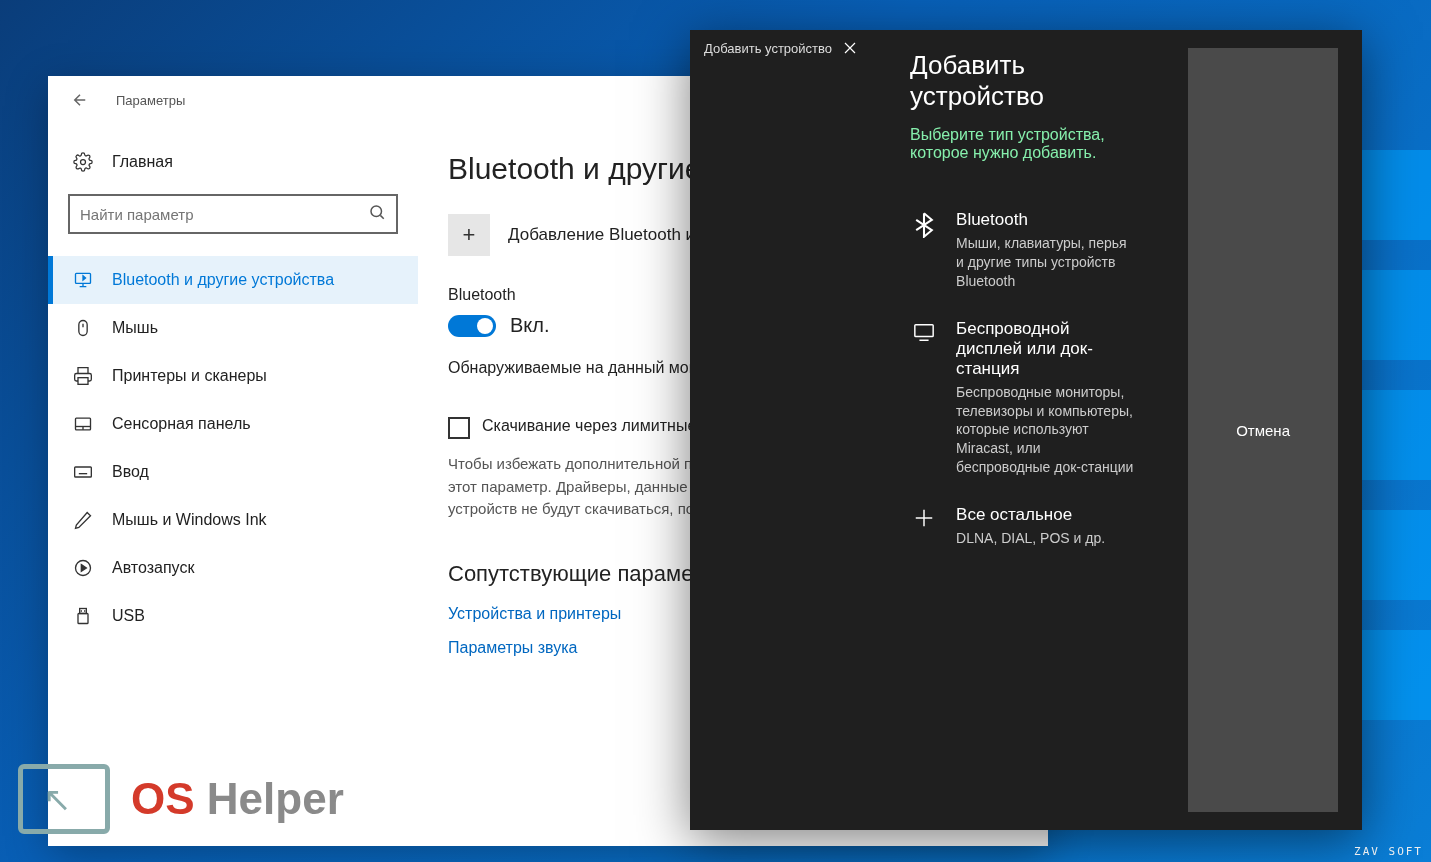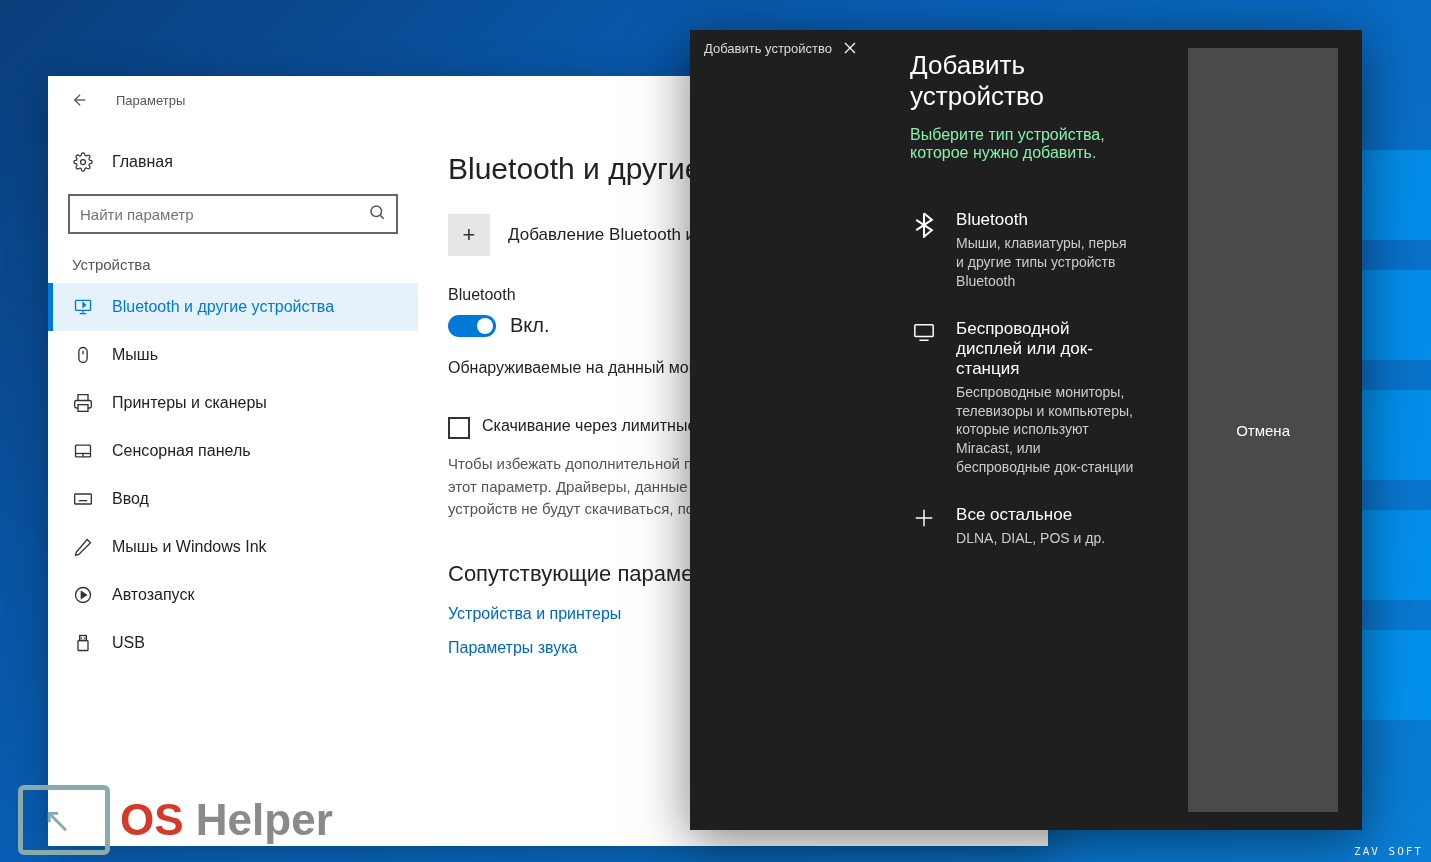--- a/index.html
+++ b/index.html
@@ -232,24 +232,24 @@
   color: #fff;
   border: none;
   padding: 10px 48px;
   font-size: 15px;
   cursor: pointer;
 }
 
 .watermark-logo {
   position: absolute;
   left: 18px;
-  bottom: 7px;
-  display: flex;
-  align-items: center;
-  gap: 10px;
+  bottom: 28px;
+  display: flex;
+  align-items: center;
+  gap: 21px;
 }
 .watermark-logo .sq {
   width: 92px;
   height: 70px;
   border: 5px solid #8aa;
   border-radius: 6px;
   position: relative;
 }
 .watermark-logo .sq::after {
   content: '↖';
@@ -306,21 +306,20 @@
       </div>
       <div class="search-box">
         <input type="text" placeholder="Найти параметр" style="">
         <span class="icon">
           <svg width="18" height="18" viewBox="0 0 24 24" fill="none" stroke="currentColor" stroke-width="2">
               <circle cx="11" cy="11" r="7"></circle>
               <line x1="21" y1="21" x2="16.5" y2="16.5"></line>
             </svg>
         </span>
       </div>
-      <div class="section-label">Устройства</div>
 
       <div class="nav-item active">
         <span class="icon">
           <svg width="20" height="20" viewBox="0 0 24 24" fill="none" stroke="currentColor" stroke-width="1.6">
               <rect x="3" y="4" width="18" height="12" rx="1"></rect>
               <path d="M8 20h8M12 16v4"></path>
               <path d="M12 7l3 2.5-3 2.5V7z" fill="currentColor"></path>
             </svg>
         </span>
         <span>Bluetooth и другие устройства</span>

